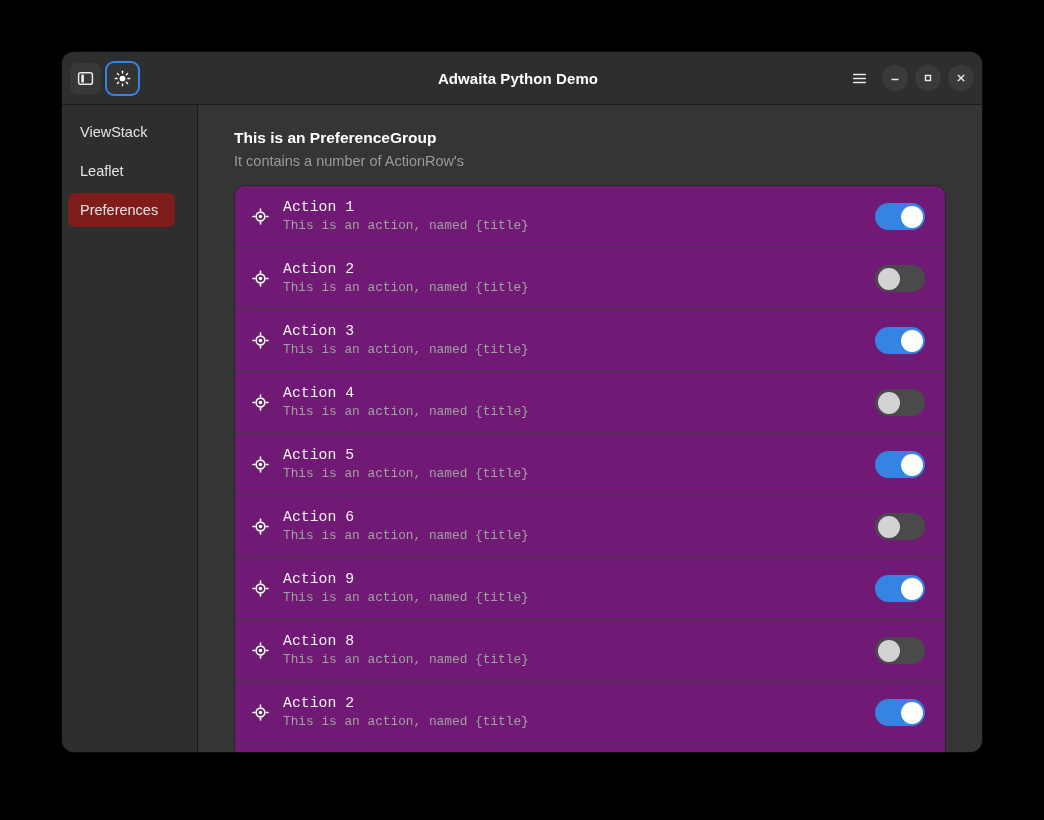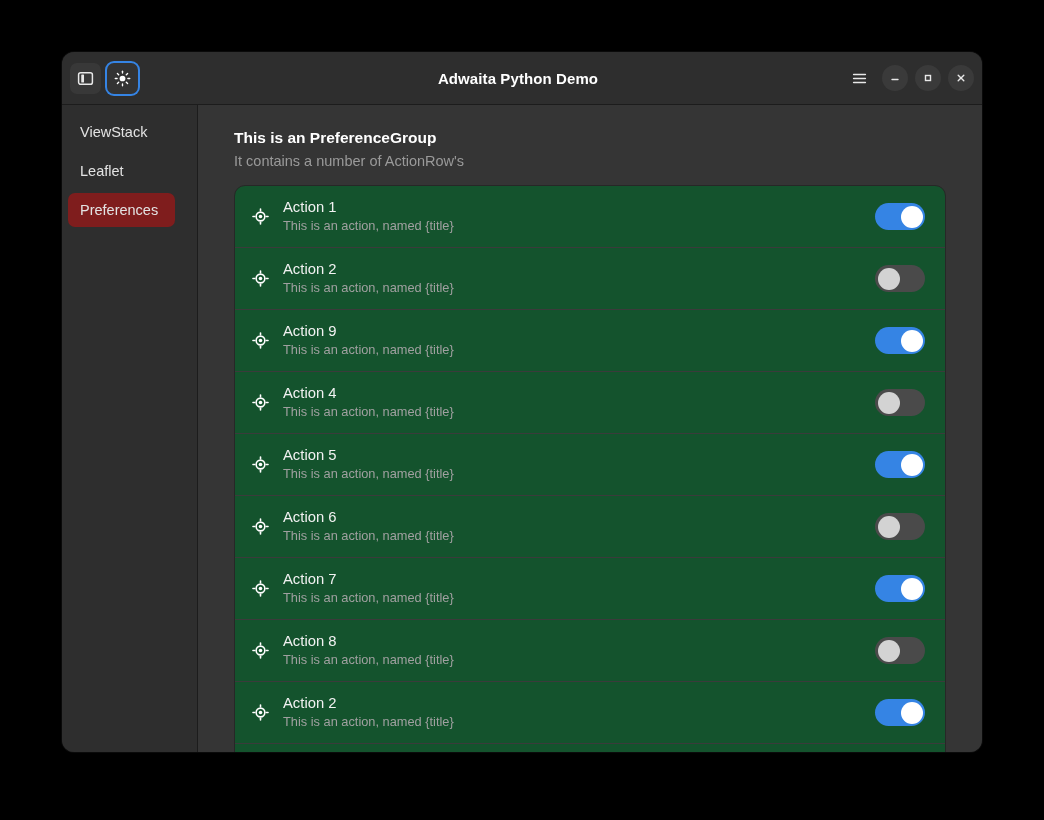--- a/index.html
+++ b/index.html
@@ -145,24 +145,25 @@
     color: #ffffff;
     margin-bottom: 6px;
   }
   .pg-subtitle {
     font-size: 14.5px;
     color: #9a9a9a;
     margin-bottom: 16px;
   }
 
   .listbox {
-    background: #14532d;
+    background: #701a75;
     border-radius: 11px;
     overflow: hidden;
     border: 1px solid #272727;
+    font-family: Liberation Mono, monospace;
   }
 
   .row {
     height: 62px;
     box-sizing: border-box;
     display: flex;
     align-items: center;
     padding: 0 20px 0 14px;
     border-bottom: 1px solid #3b3b3b;
     cursor: pointer;
@@ -352,105 +353,105 @@
                   <circle cx="8" cy="8" r="1.7" fill="#ffffff"></circle>
                   <g stroke="#ffffff" stroke-width="1.5" stroke-linecap="round">
                     <line x1="8" y1="0.9" x2="8" y2="2.6"></line>
                     <line x1="8" y1="13.4" x2="8" y2="15.1"></line>
                     <line x1="0.9" y1="8" x2="2.6" y2="8"></line>
                     <line x1="13.4" y1="8" x2="15.1" y2="8"></line>
                   </g>
                 </svg>
               </span>
               <span class="row-text">
+                <div class="row-title">Action 3</div>
+                <div class="row-sub">This is an action, named {title}</div>
+              </span>
+              <span class="switch on">
+                <span class="knob"></span>
+              </span>
+            </div>
+            <div class="row">
+              <span class="row-icon">
+                <svg width="17" height="17" viewBox="0 0 16 16">
+                  <circle cx="8" cy="8" r="4.1" fill="none" stroke="#ffffff" stroke-width="1.5"></circle>
+                  <circle cx="8" cy="8" r="1.7" fill="#ffffff"></circle>
+                  <g stroke="#ffffff" stroke-width="1.5" stroke-linecap="round">
+                    <line x1="8" y1="0.9" x2="8" y2="2.6"></line>
+                    <line x1="8" y1="13.4" x2="8" y2="15.1"></line>
+                    <line x1="0.9" y1="8" x2="2.6" y2="8"></line>
+                    <line x1="13.4" y1="8" x2="15.1" y2="8"></line>
+                  </g>
+                </svg>
+              </span>
+              <span class="row-text">
+                <div class="row-title">Action 4</div>
+                <div class="row-sub">This is an action, named {title}</div>
+              </span>
+              <span class="switch">
+                <span class="knob"></span>
+              </span>
+            </div>
+            <div class="row">
+              <span class="row-icon">
+                <svg width="17" height="17" viewBox="0 0 16 16">
+                  <circle cx="8" cy="8" r="4.1" fill="none" stroke="#ffffff" stroke-width="1.5"></circle>
+                  <circle cx="8" cy="8" r="1.7" fill="#ffffff"></circle>
+                  <g stroke="#ffffff" stroke-width="1.5" stroke-linecap="round">
+                    <line x1="8" y1="0.9" x2="8" y2="2.6"></line>
+                    <line x1="8" y1="13.4" x2="8" y2="15.1"></line>
+                    <line x1="0.9" y1="8" x2="2.6" y2="8"></line>
+                    <line x1="13.4" y1="8" x2="15.1" y2="8"></line>
+                  </g>
+                </svg>
+              </span>
+              <span class="row-text">
+                <div class="row-title">Action 5</div>
+                <div class="row-sub">This is an action, named {title}</div>
+              </span>
+              <span class="switch on">
+                <span class="knob"></span>
+              </span>
+            </div>
+            <div class="row">
+              <span class="row-icon">
+                <svg width="17" height="17" viewBox="0 0 16 16">
+                  <circle cx="8" cy="8" r="4.1" fill="none" stroke="#ffffff" stroke-width="1.5"></circle>
+                  <circle cx="8" cy="8" r="1.7" fill="#ffffff"></circle>
+                  <g stroke="#ffffff" stroke-width="1.5" stroke-linecap="round">
+                    <line x1="8" y1="0.9" x2="8" y2="2.6"></line>
+                    <line x1="8" y1="13.4" x2="8" y2="15.1"></line>
+                    <line x1="0.9" y1="8" x2="2.6" y2="8"></line>
+                    <line x1="13.4" y1="8" x2="15.1" y2="8"></line>
+                  </g>
+                </svg>
+              </span>
+              <span class="row-text">
+                <div class="row-title">Action 6</div>
+                <div class="row-sub">This is an action, named {title}</div>
+              </span>
+              <span class="switch">
+                <span class="knob"></span>
+              </span>
+            </div>
+            <div class="row">
+              <span class="row-icon">
+                <svg width="17" height="17" viewBox="0 0 16 16">
+                  <circle cx="8" cy="8" r="4.1" fill="none" stroke="#ffffff" stroke-width="1.5"></circle>
+                  <circle cx="8" cy="8" r="1.7" fill="#ffffff"></circle>
+                  <g stroke="#ffffff" stroke-width="1.5" stroke-linecap="round">
+                    <line x1="8" y1="0.9" x2="8" y2="2.6"></line>
+                    <line x1="8" y1="13.4" x2="8" y2="15.1"></line>
+                    <line x1="0.9" y1="8" x2="2.6" y2="8"></line>
+                    <line x1="13.4" y1="8" x2="15.1" y2="8"></line>
+                  </g>
+                </svg>
+              </span>
+              <span class="row-text">
                 <div class="row-title">Action 9</div>
-                <div class="row-sub">This is an action, named {title}</div>
-              </span>
-              <span class="switch on">
-                <span class="knob"></span>
-              </span>
-            </div>
-            <div class="row">
-              <span class="row-icon">
-                <svg width="17" height="17" viewBox="0 0 16 16">
-                  <circle cx="8" cy="8" r="4.1" fill="none" stroke="#ffffff" stroke-width="1.5"></circle>
-                  <circle cx="8" cy="8" r="1.7" fill="#ffffff"></circle>
-                  <g stroke="#ffffff" stroke-width="1.5" stroke-linecap="round">
-                    <line x1="8" y1="0.9" x2="8" y2="2.6"></line>
-                    <line x1="8" y1="13.4" x2="8" y2="15.1"></line>
-                    <line x1="0.9" y1="8" x2="2.6" y2="8"></line>
-                    <line x1="13.4" y1="8" x2="15.1" y2="8"></line>
-                  </g>
-                </svg>
-              </span>
-              <span class="row-text">
-                <div class="row-title">Action 4</div>
-                <div class="row-sub">This is an action, named {title}</div>
-              </span>
-              <span class="switch">
-                <span class="knob"></span>
-              </span>
-            </div>
-            <div class="row">
-              <span class="row-icon">
-                <svg width="17" height="17" viewBox="0 0 16 16">
-                  <circle cx="8" cy="8" r="4.1" fill="none" stroke="#ffffff" stroke-width="1.5"></circle>
-                  <circle cx="8" cy="8" r="1.7" fill="#ffffff"></circle>
-                  <g stroke="#ffffff" stroke-width="1.5" stroke-linecap="round">
-                    <line x1="8" y1="0.9" x2="8" y2="2.6"></line>
-                    <line x1="8" y1="13.4" x2="8" y2="15.1"></line>
-                    <line x1="0.9" y1="8" x2="2.6" y2="8"></line>
-                    <line x1="13.4" y1="8" x2="15.1" y2="8"></line>
-                  </g>
-                </svg>
-              </span>
-              <span class="row-text">
-                <div class="row-title">Action 5</div>
-                <div class="row-sub">This is an action, named {title}</div>
-              </span>
-              <span class="switch on">
-                <span class="knob"></span>
-              </span>
-            </div>
-            <div class="row">
-              <span class="row-icon">
-                <svg width="17" height="17" viewBox="0 0 16 16">
-                  <circle cx="8" cy="8" r="4.1" fill="none" stroke="#ffffff" stroke-width="1.5"></circle>
-                  <circle cx="8" cy="8" r="1.7" fill="#ffffff"></circle>
-                  <g stroke="#ffffff" stroke-width="1.5" stroke-linecap="round">
-                    <line x1="8" y1="0.9" x2="8" y2="2.6"></line>
-                    <line x1="8" y1="13.4" x2="8" y2="15.1"></line>
-                    <line x1="0.9" y1="8" x2="2.6" y2="8"></line>
-                    <line x1="13.4" y1="8" x2="15.1" y2="8"></line>
-                  </g>
-                </svg>
-              </span>
-              <span class="row-text">
-                <div class="row-title">Action 6</div>
-                <div class="row-sub">This is an action, named {title}</div>
-              </span>
-              <span class="switch">
-                <span class="knob"></span>
-              </span>
-            </div>
-            <div class="row">
-              <span class="row-icon">
-                <svg width="17" height="17" viewBox="0 0 16 16">
-                  <circle cx="8" cy="8" r="4.1" fill="none" stroke="#ffffff" stroke-width="1.5"></circle>
-                  <circle cx="8" cy="8" r="1.7" fill="#ffffff"></circle>
-                  <g stroke="#ffffff" stroke-width="1.5" stroke-linecap="round">
-                    <line x1="8" y1="0.9" x2="8" y2="2.6"></line>
-                    <line x1="8" y1="13.4" x2="8" y2="15.1"></line>
-                    <line x1="0.9" y1="8" x2="2.6" y2="8"></line>
-                    <line x1="13.4" y1="8" x2="15.1" y2="8"></line>
-                  </g>
-                </svg>
-              </span>
-              <span class="row-text">
-                <div class="row-title">Action 7</div>
                 <div class="row-sub">This is an action, named {title}</div>
               </span>
               <span class="switch on">
                 <span class="knob"></span>
               </span>
             </div>
             <div class="row">
               <span class="row-icon">
                 <svg width="17" height="17" viewBox="0 0 16 16">
                   <circle cx="8" cy="8" r="4.1" fill="none" stroke="#ffffff" stroke-width="1.5"></circle>

